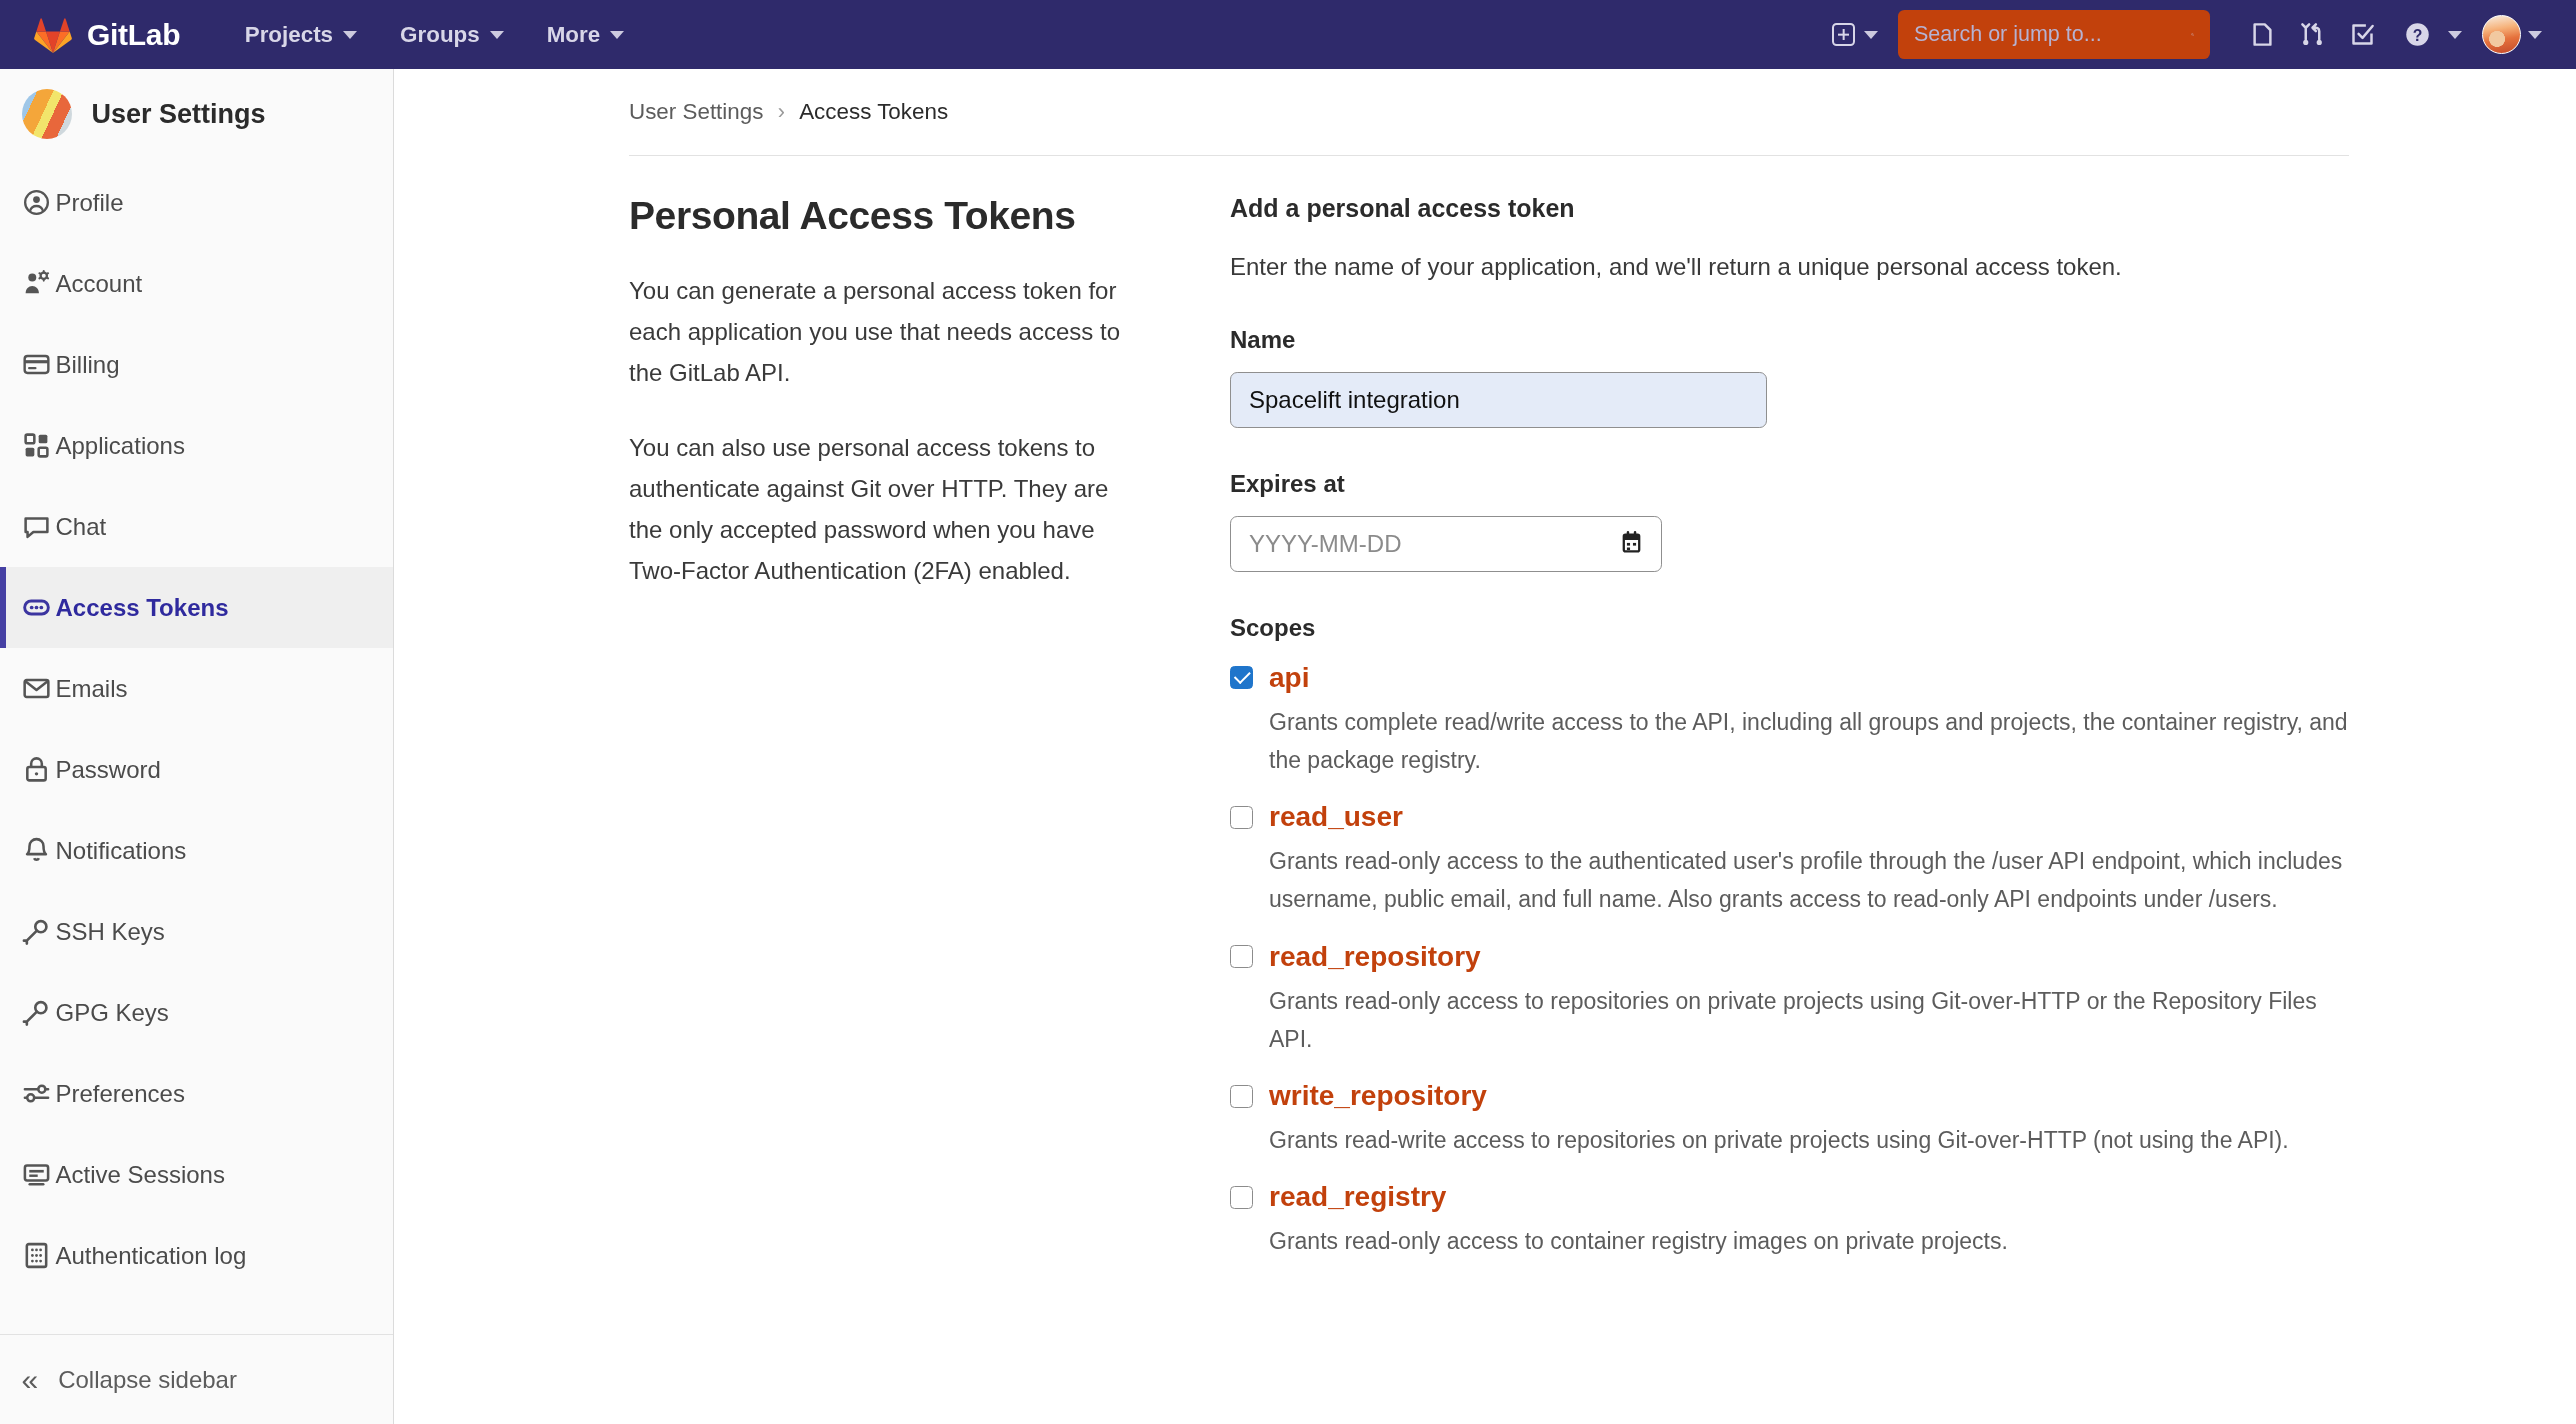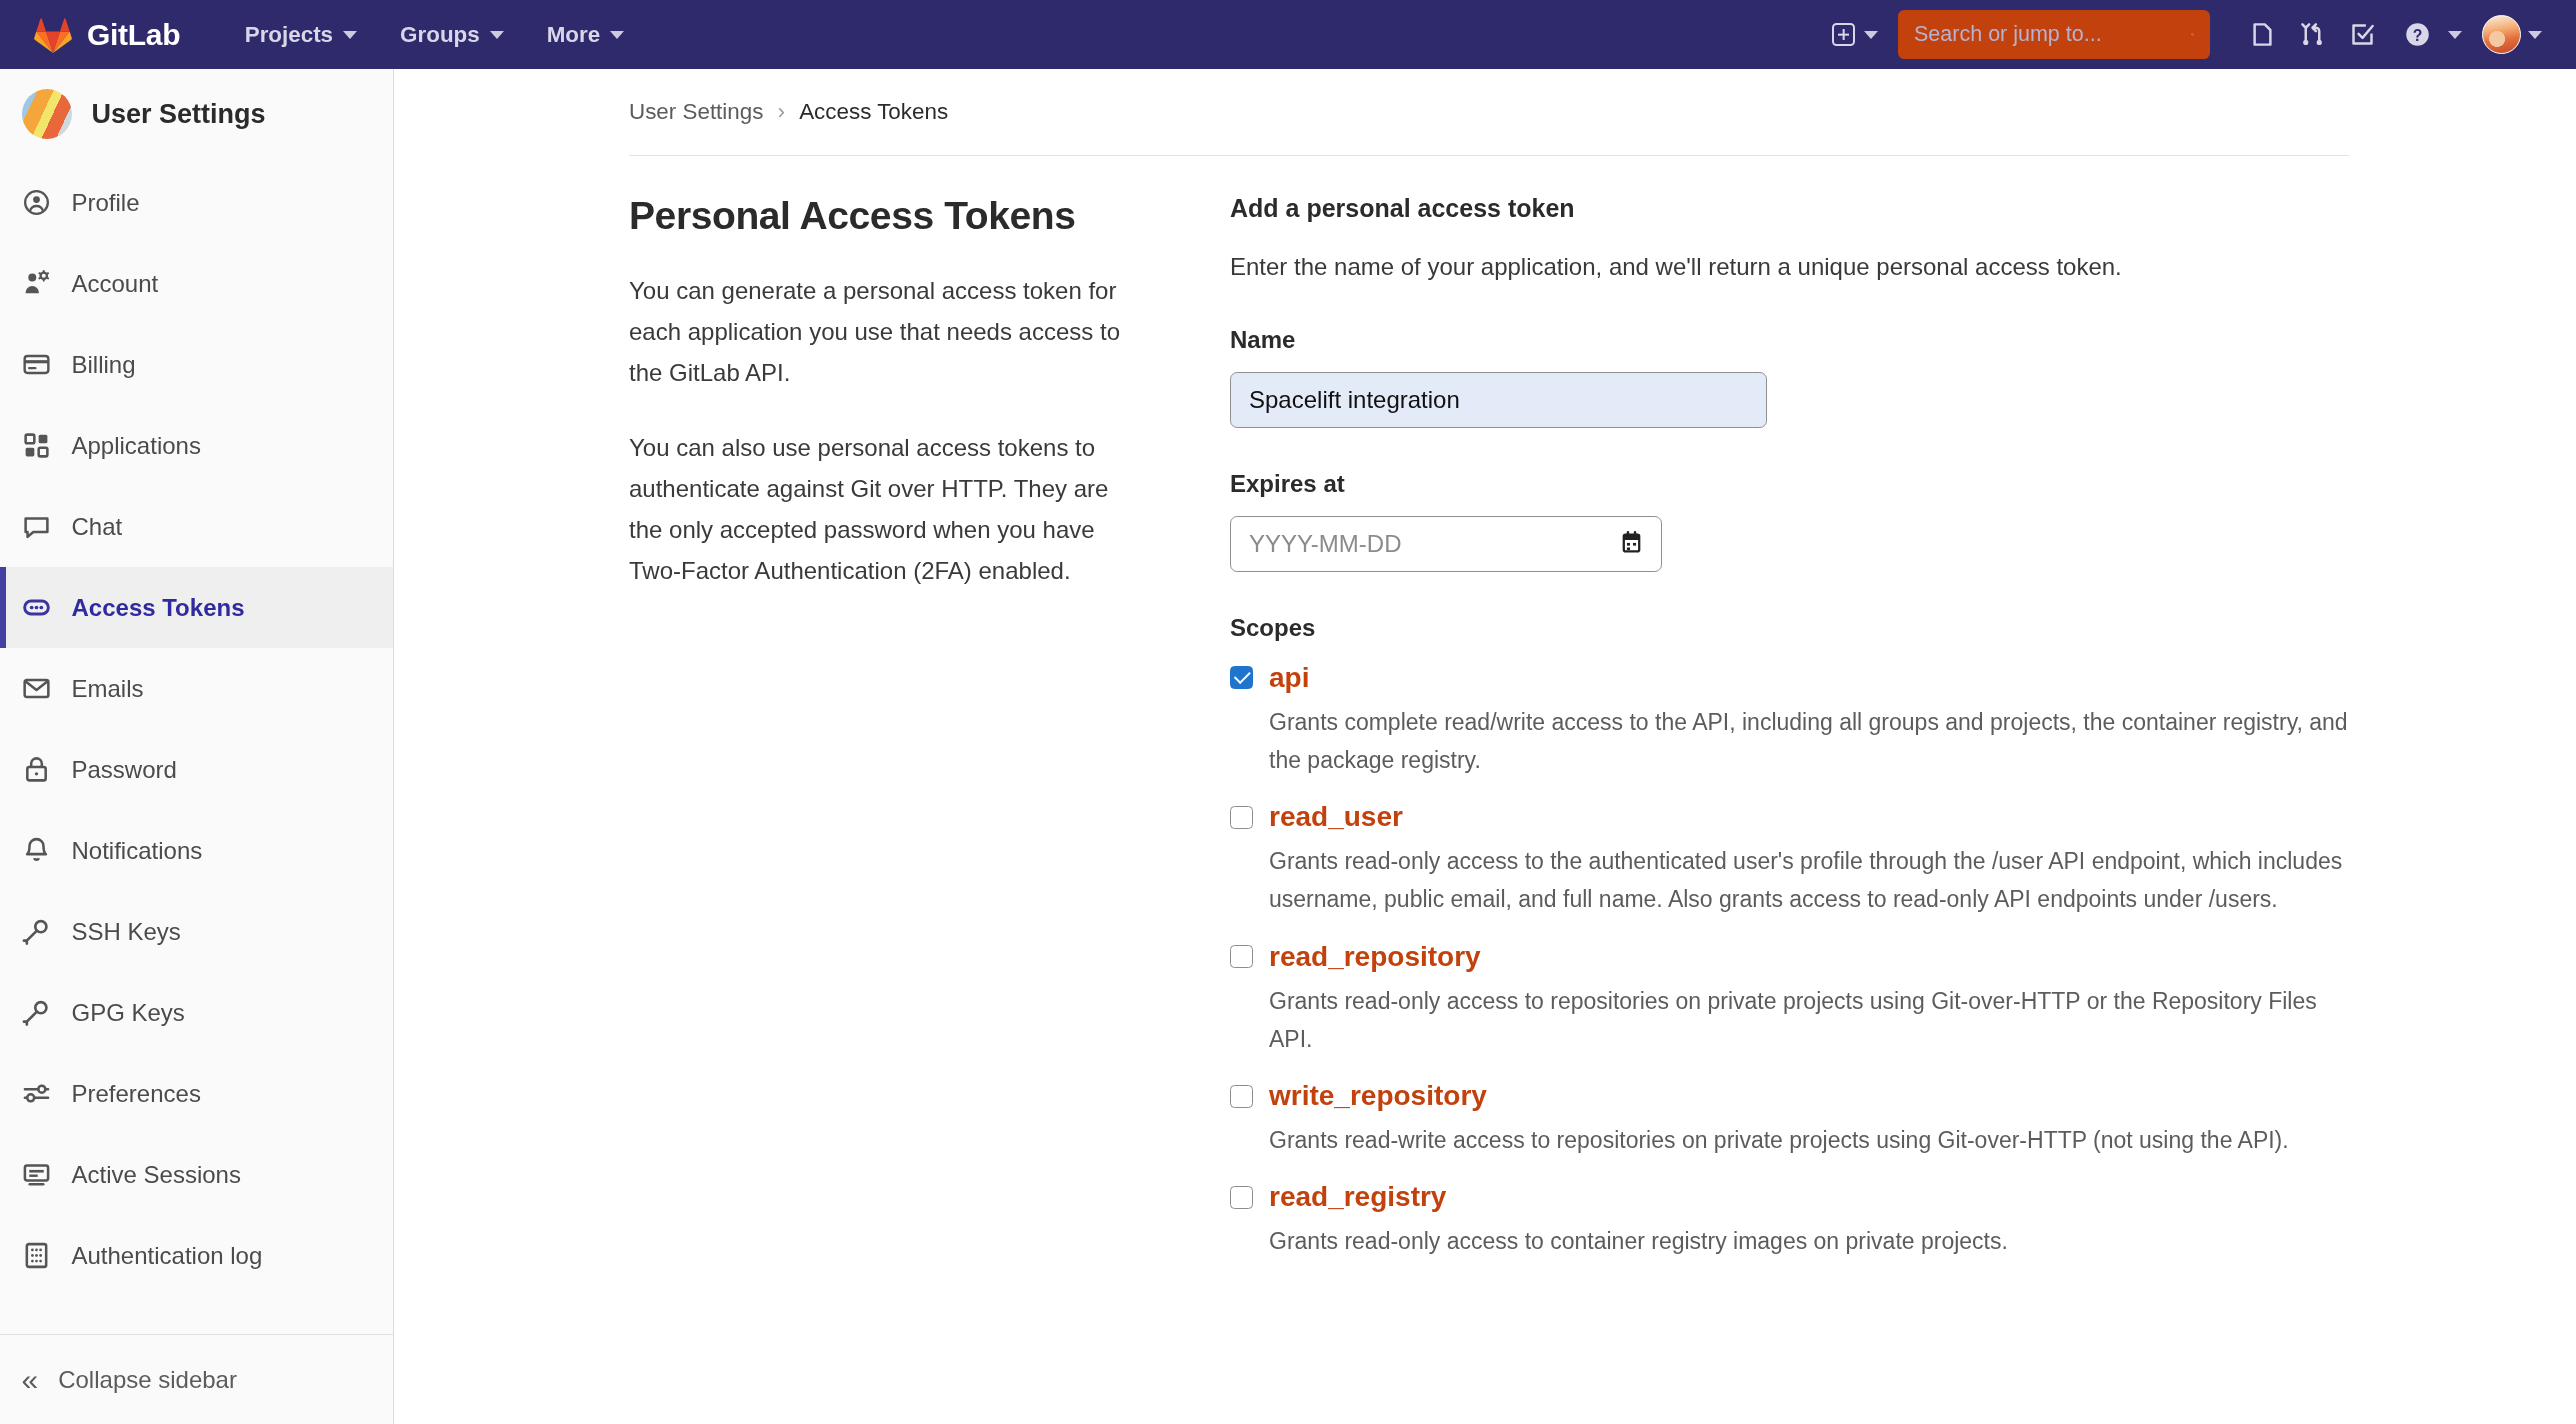--- a/index.html
+++ b/index.html
@@ -95,21 +95,21 @@
   }
   .sidebar-avatar {
     width: 50px; height: 50px; border-radius: 50%;
     background:
       linear-gradient(115deg, #9fc7e8 0 22%, #f4a63a 22% 44%, #f2e56b 44% 58%, #e8673b 58% 78%, #cfd8dd 78% 100%);
     flex-shrink: 0;
   }
   .sidebar-title { font-size: 27px; font-weight: 700; color: #2b2b2b; }
 
   .nav-item {
-    display: flex; align-items: center; gap: 20px;
+    display: flex; align-items: center; gap: 4px;
     height: 81px; padding: 0 21.5px;
     color: #4b4b4b; font-size: 24px;
     cursor: pointer; position: relative;
     text-decoration: none;
   }
   .nav-item .nav-ico { width: 30px; height: 30px; flex-shrink: 0; display:flex; align-items:center; justify-content:center;}
   .nav-item.active {
     background: #efefef; color: #2f2a9e; font-weight: 700;
   }
   .nav-item.active::before {

